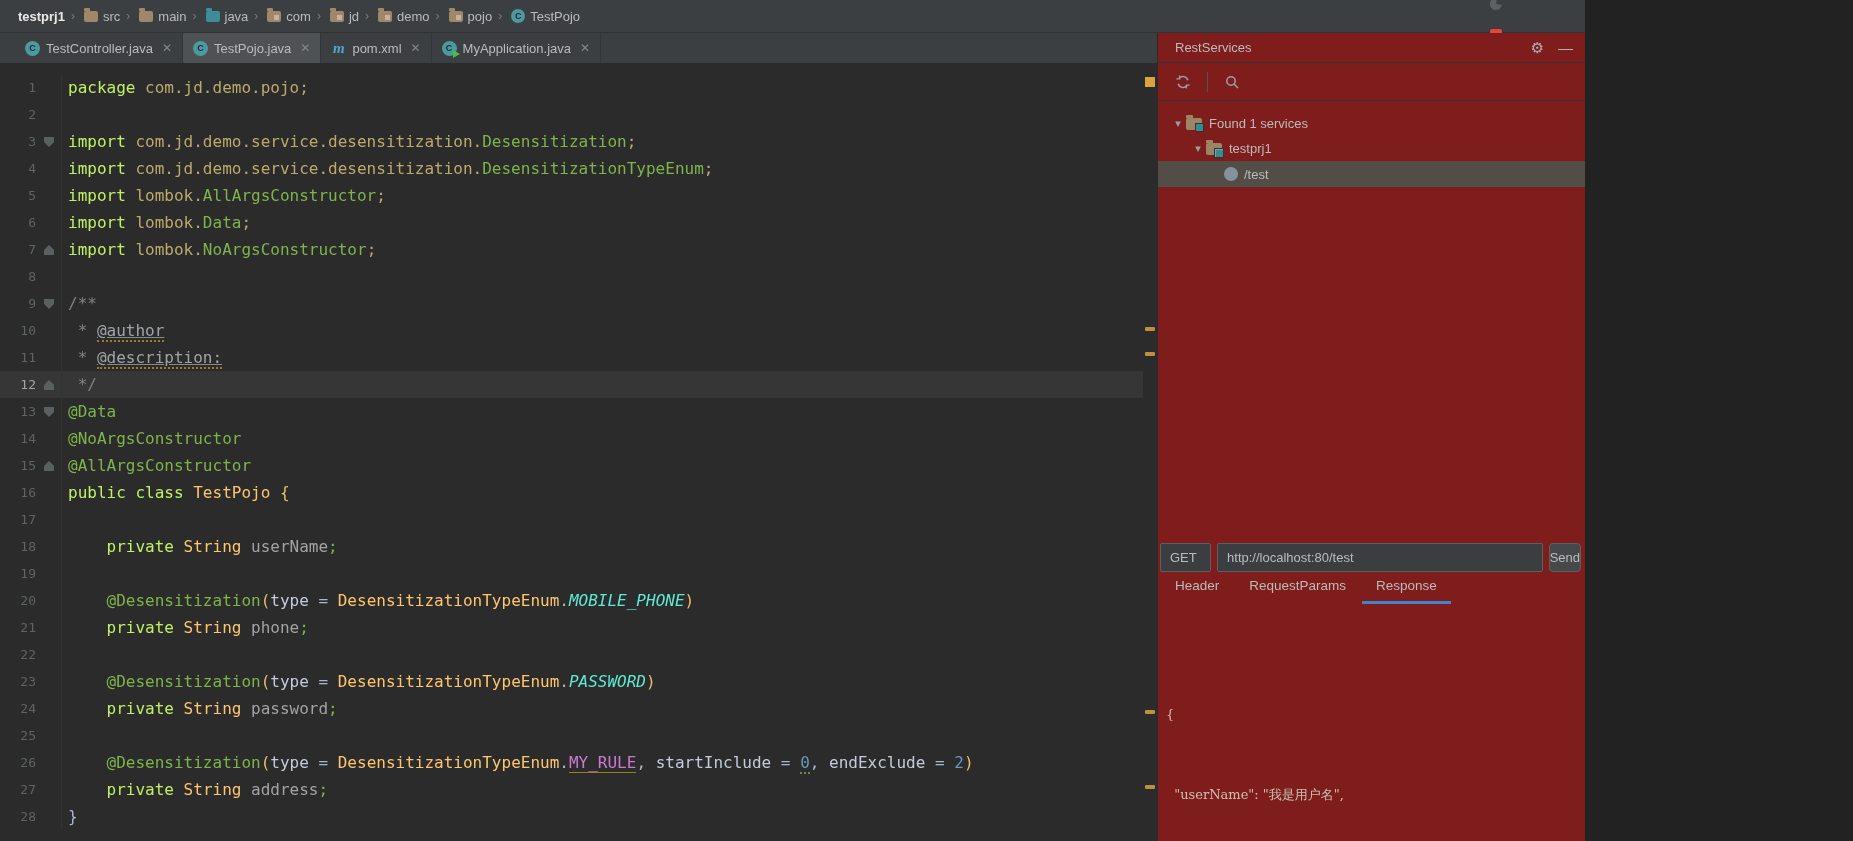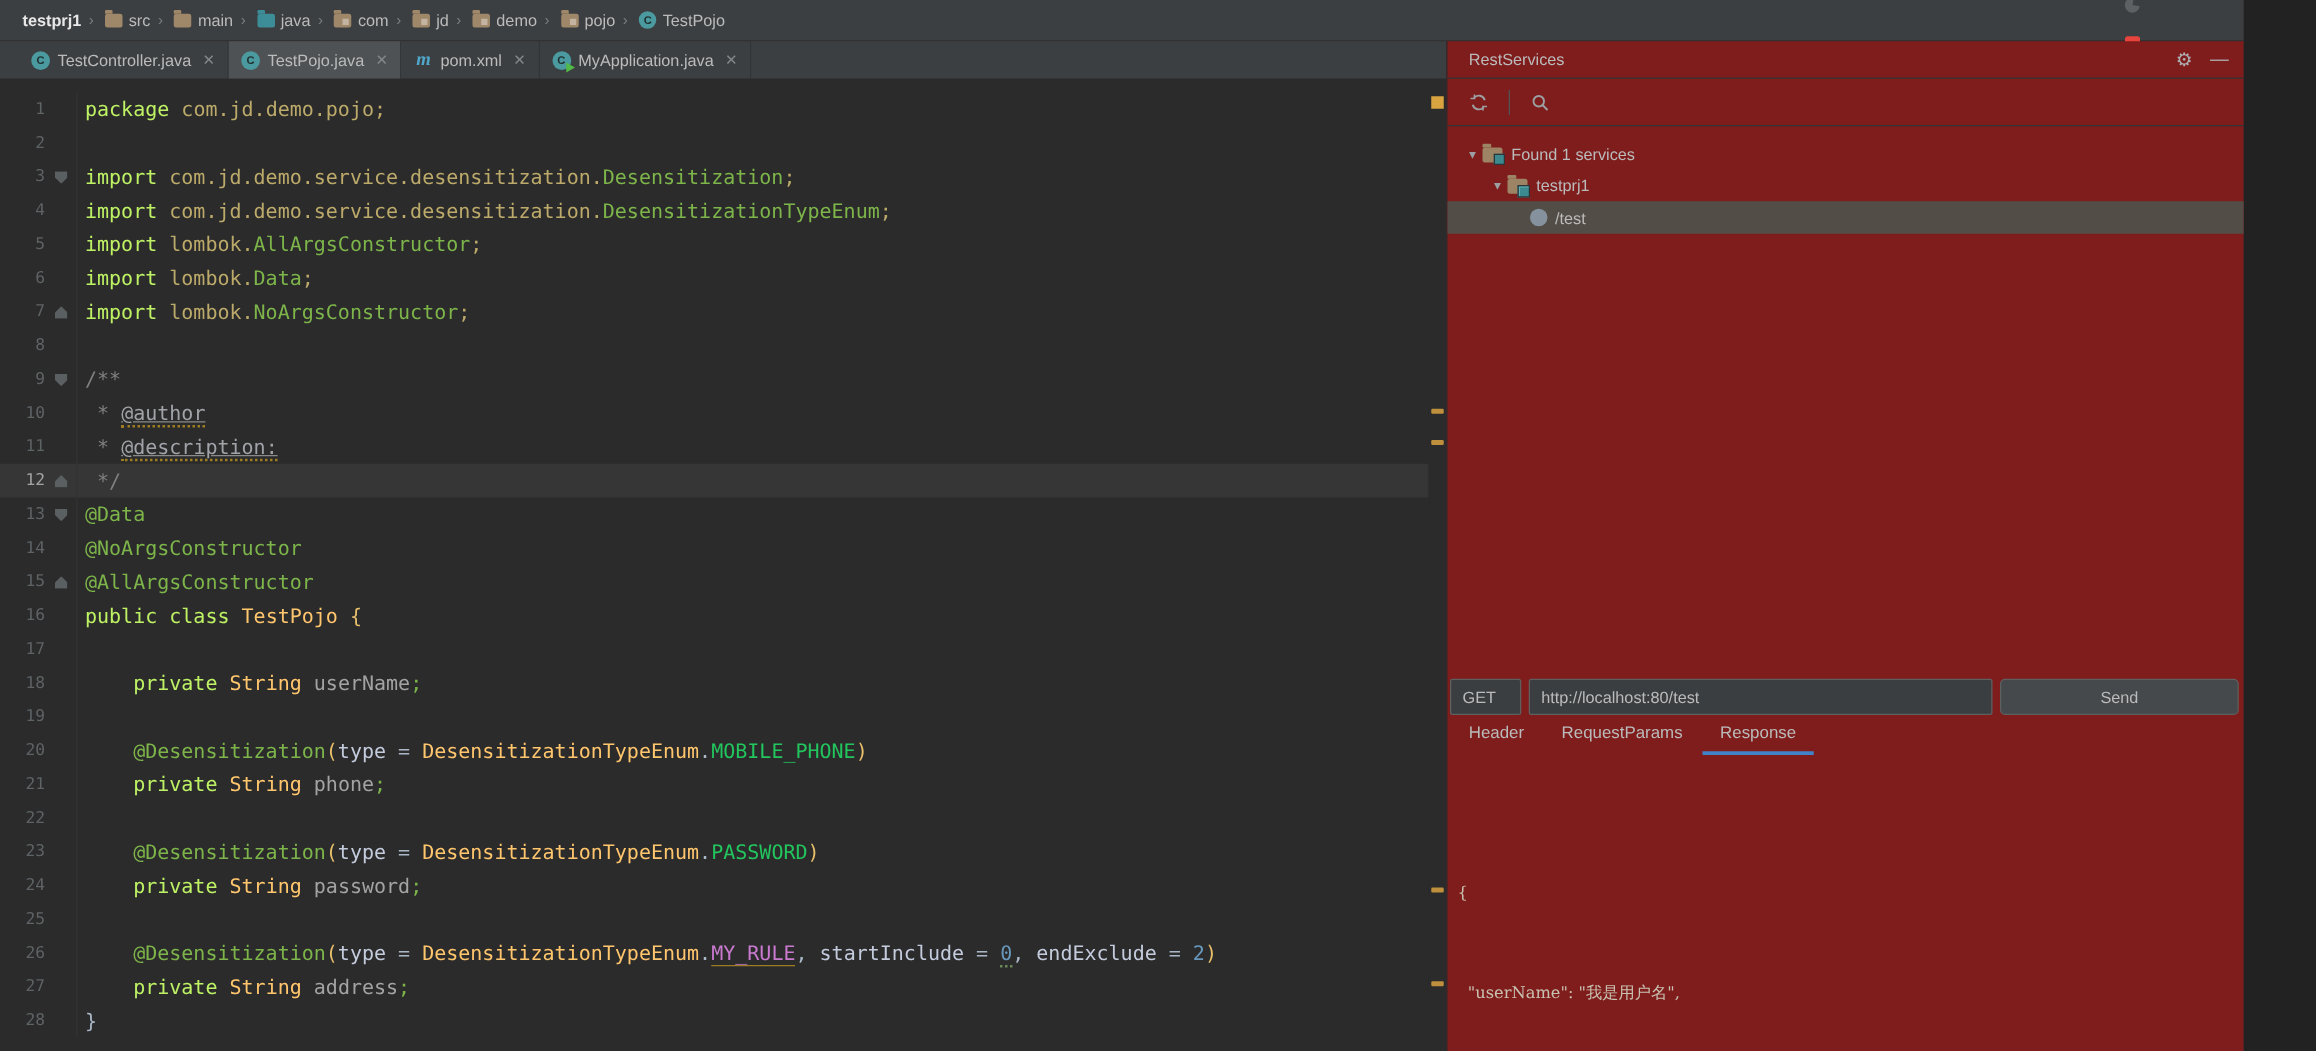--- a/index.html
+++ b/index.html
@@ -1,17 +1,17 @@
 <!DOCTYPE html>
 <html><head>
 <meta charset="utf-8">
 <style>
   * { margin:0; padding:0; box-sizing:border-box; }
   html,body { background:#222; }
-  #root { position:relative; width:1795px; height:841px; background:#2B2B2B;
+  #root { position:relative; width:1585px; height:841px; background:#2B2B2B;
           font-family:"Liberation Sans", sans-serif; overflow:hidden; color:#BBBBBB; }
 
   
   #main-toolbar { position:absolute; left:0; top:0; right:0; height:33px; background:#3C3F41;
                   border-bottom:1px solid #323232; display:flex; align-items:center; justify-content:space-between; }
   #breadcrumb { display:flex; align-items:center; padding-left:5px; font-size:13px; }
   .crumb { display:flex; align-items:center; gap:5px; padding:2px 2px; cursor:default; }
   .crumb .sep { color:#7A7E80; margin:0 4px 0 2px; font-size:12px; }
   .crumb .lbl { color:#BBBBBB; white-space:nowrap; }
   .crumb[data-w="1"] .lbl { font-weight:bold; color:#E8E8E8; }
@@ -61,21 +61,21 @@
   .line.current { background:#363636; }
   .ln { width:36px; text-align:right; color:#5E6366; font-size:13px; flex:0 0 auto; }
   .line.current .ln { color:#A4A4A4; }
   .fold { width:26px; position:relative; flex:0 0 auto; border-right:1px solid #313335; }
   .fm { position:absolute; left:8px; top:9px; width:10px; height:10px; background:#5A5F61; display:block; }
   .fm.s { clip-path:polygon(0 0,100% 0,100% 50%,50% 100%,0 50%); }
   .fm.e { clip-path:polygon(50% 0,100% 50%,100% 100%,0 100%,0 50%); }
   .lt { padding-left:6px; }
 
   .s-k { color:#bef264; } .s-d { color:#BCAA6A; } .s-g { color:#7DB54A; }
-  .s-y { color:#FFC66D; } .s-f { color:#a3a3a3; } .s-c { color:#22c55e; }
+  .s-y { color:#FFC66D; } .s-f { color:#a3a3a3; } .s-c { color:#5eead4;font-style:italic; }
   .s-a { color:#C3CBDD; } .s-n { color:#6897BB; } .s-p { color:#A9B7C6; }
   .s-m { color:#808080; } .s-b { color:#E8BF6A; }
   .s-t { color:#A0A3A8; text-decoration:underline; text-decoration-color:#8A8A8A; border-bottom:2px dotted #9D7D22; }
   .s-cu { color:#C97ACF; border-bottom:1px solid #9D7D22; }
   .s-nu { color:#6897BB; border-bottom:2px dotted #6A8759; }
 
   #error-stripe { position:absolute; right:0; top:30px; width:14px; bottom:0; background:#2B2B2B; }
   .stripe-square { position:absolute; left:2px; top:14px; width:10px; height:10px; background:#D9A340; cursor:pointer; }
   .stripe-dash { position:absolute; left:2px; width:10px; height:4px; border-radius:1px; background:#BE8F3C; cursor:pointer; }
 

